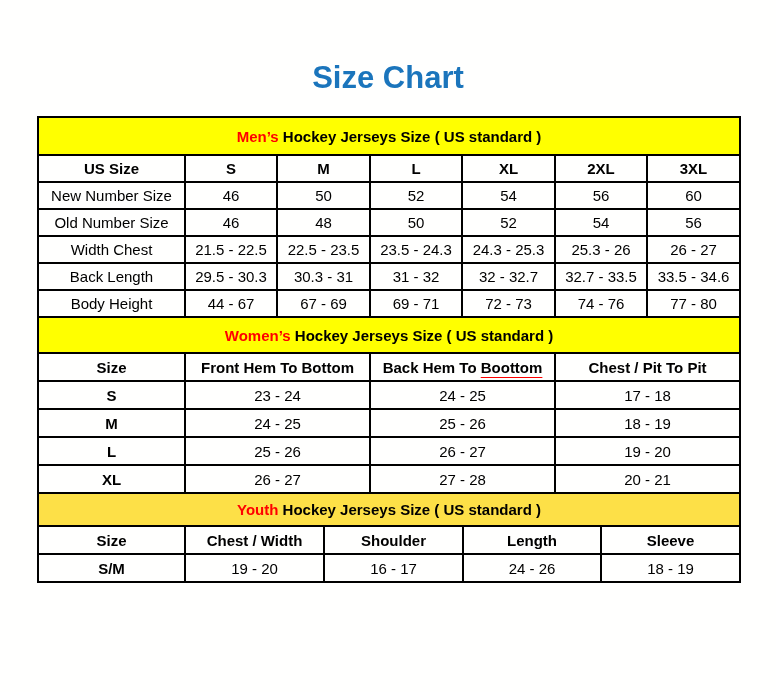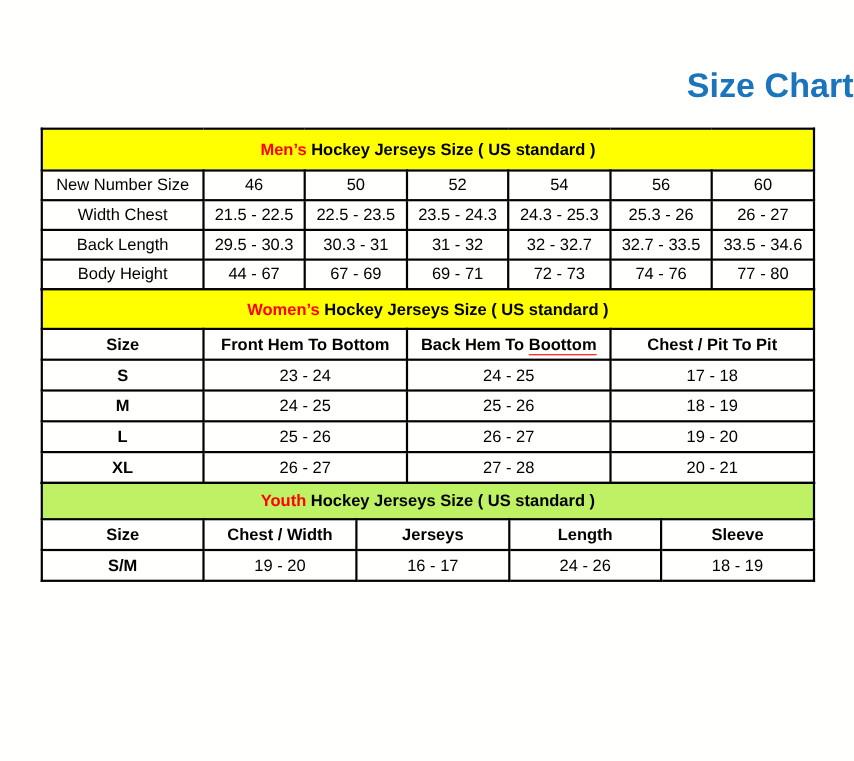--- a/index.html
+++ b/index.html
@@ -5,21 +5,21 @@
   * { margin: 0; padding: 0; box-sizing: border-box; }
   html, body {
     width: 776px; height: 692px;
     background: #fffffe;
     font-family: "Liberation Sans", sans-serif;
     color: #000;
     overflow: hidden;
   }
   .title {
     margin-top: 60px;
-    text-align: right;
+    text-align: center;
     font-size: 31px;
     font-weight: bold;
     letter-spacing: 0px;
   }
   .chart-wrap {
     width: 702px;
     margin: 20px auto 0 auto;
   }
   table.tbl {
     width: 702px;
@@ -73,27 +73,45 @@
         <col style="width:92px">
         <col style="width:93px">
         <col style="width:92px">
         <col style="width:93px">
     </colgroup>
     <tbody>
         <tr>
       <td class="band" colspan="7" style="background:#FFFF00"><span style="color:#FF0000">Men’s</span> <span>Hockey Jerseys Size ( US standard )</span></td>
     </tr>
     <tr>
+      <th>US Size</th>
+      <th>S</th>
+      <th>M</th>
+      <th>L</th>
+      <th>XL</th>
+      <th>2XL</th>
+      <th>3XL</th>
+    </tr>
+    <tr>
       <td class="lbl">New Number Size</td>
       <td>46</td>
       <td>50</td>
       <td>52</td>
       <td>54</td>
       <td>56</td>
       <td>60</td>
+    </tr>
+    <tr>
+      <td class="lbl">Old Number Size</td>
+      <td>46</td>
+      <td>48</td>
+      <td>50</td>
+      <td>52</td>
+      <td>54</td>
+      <td>56</td>
     </tr>
     <tr>
       <td class="lbl">Width Chest</td>
       <td>21.5 - 22.5</td>
       <td>22.5 - 23.5</td>
       <td>23.5 - 24.3</td>
       <td>24.3 - 25.3</td>
       <td>25.3 - 26</td>
       <td>26 - 27</td>
     </tr>
@@ -165,26 +183,26 @@
   <table class="tbl youth">
     <colgroup>
       <col style="width:147px">
         <col style="width:139px">
         <col style="width:139px">
         <col style="width:138px">
         <col style="width:139px">
     </colgroup>
     <tbody>
         <tr>
-      <td class="band" colspan="5" style="background:#bef264"><span style="color:#FF0000">Youth</span> <span>Hockey Jerseys Size ( US standard )</span></td>
+      <td class="band" colspan="5" style="background:#fde047"><span style="color:#FF0000">Youth</span> <span>Hockey Jerseys Size ( US standard )</span></td>
     </tr>
     <tr>
       <th>Size</th>
       <th>Chest / Width</th>
-      <th>Jerseys</th>
+      <th>Shoulder</th>
       <th>Length</th>
       <th>Sleeve</th>
     </tr>
     <tr>
       <td class="lbl">S/M</td>
       <td>19 - 20</td>
       <td>16 - 17</td>
       <td>24 - 26</td>
       <td>18 - 19</td>
     </tr>

